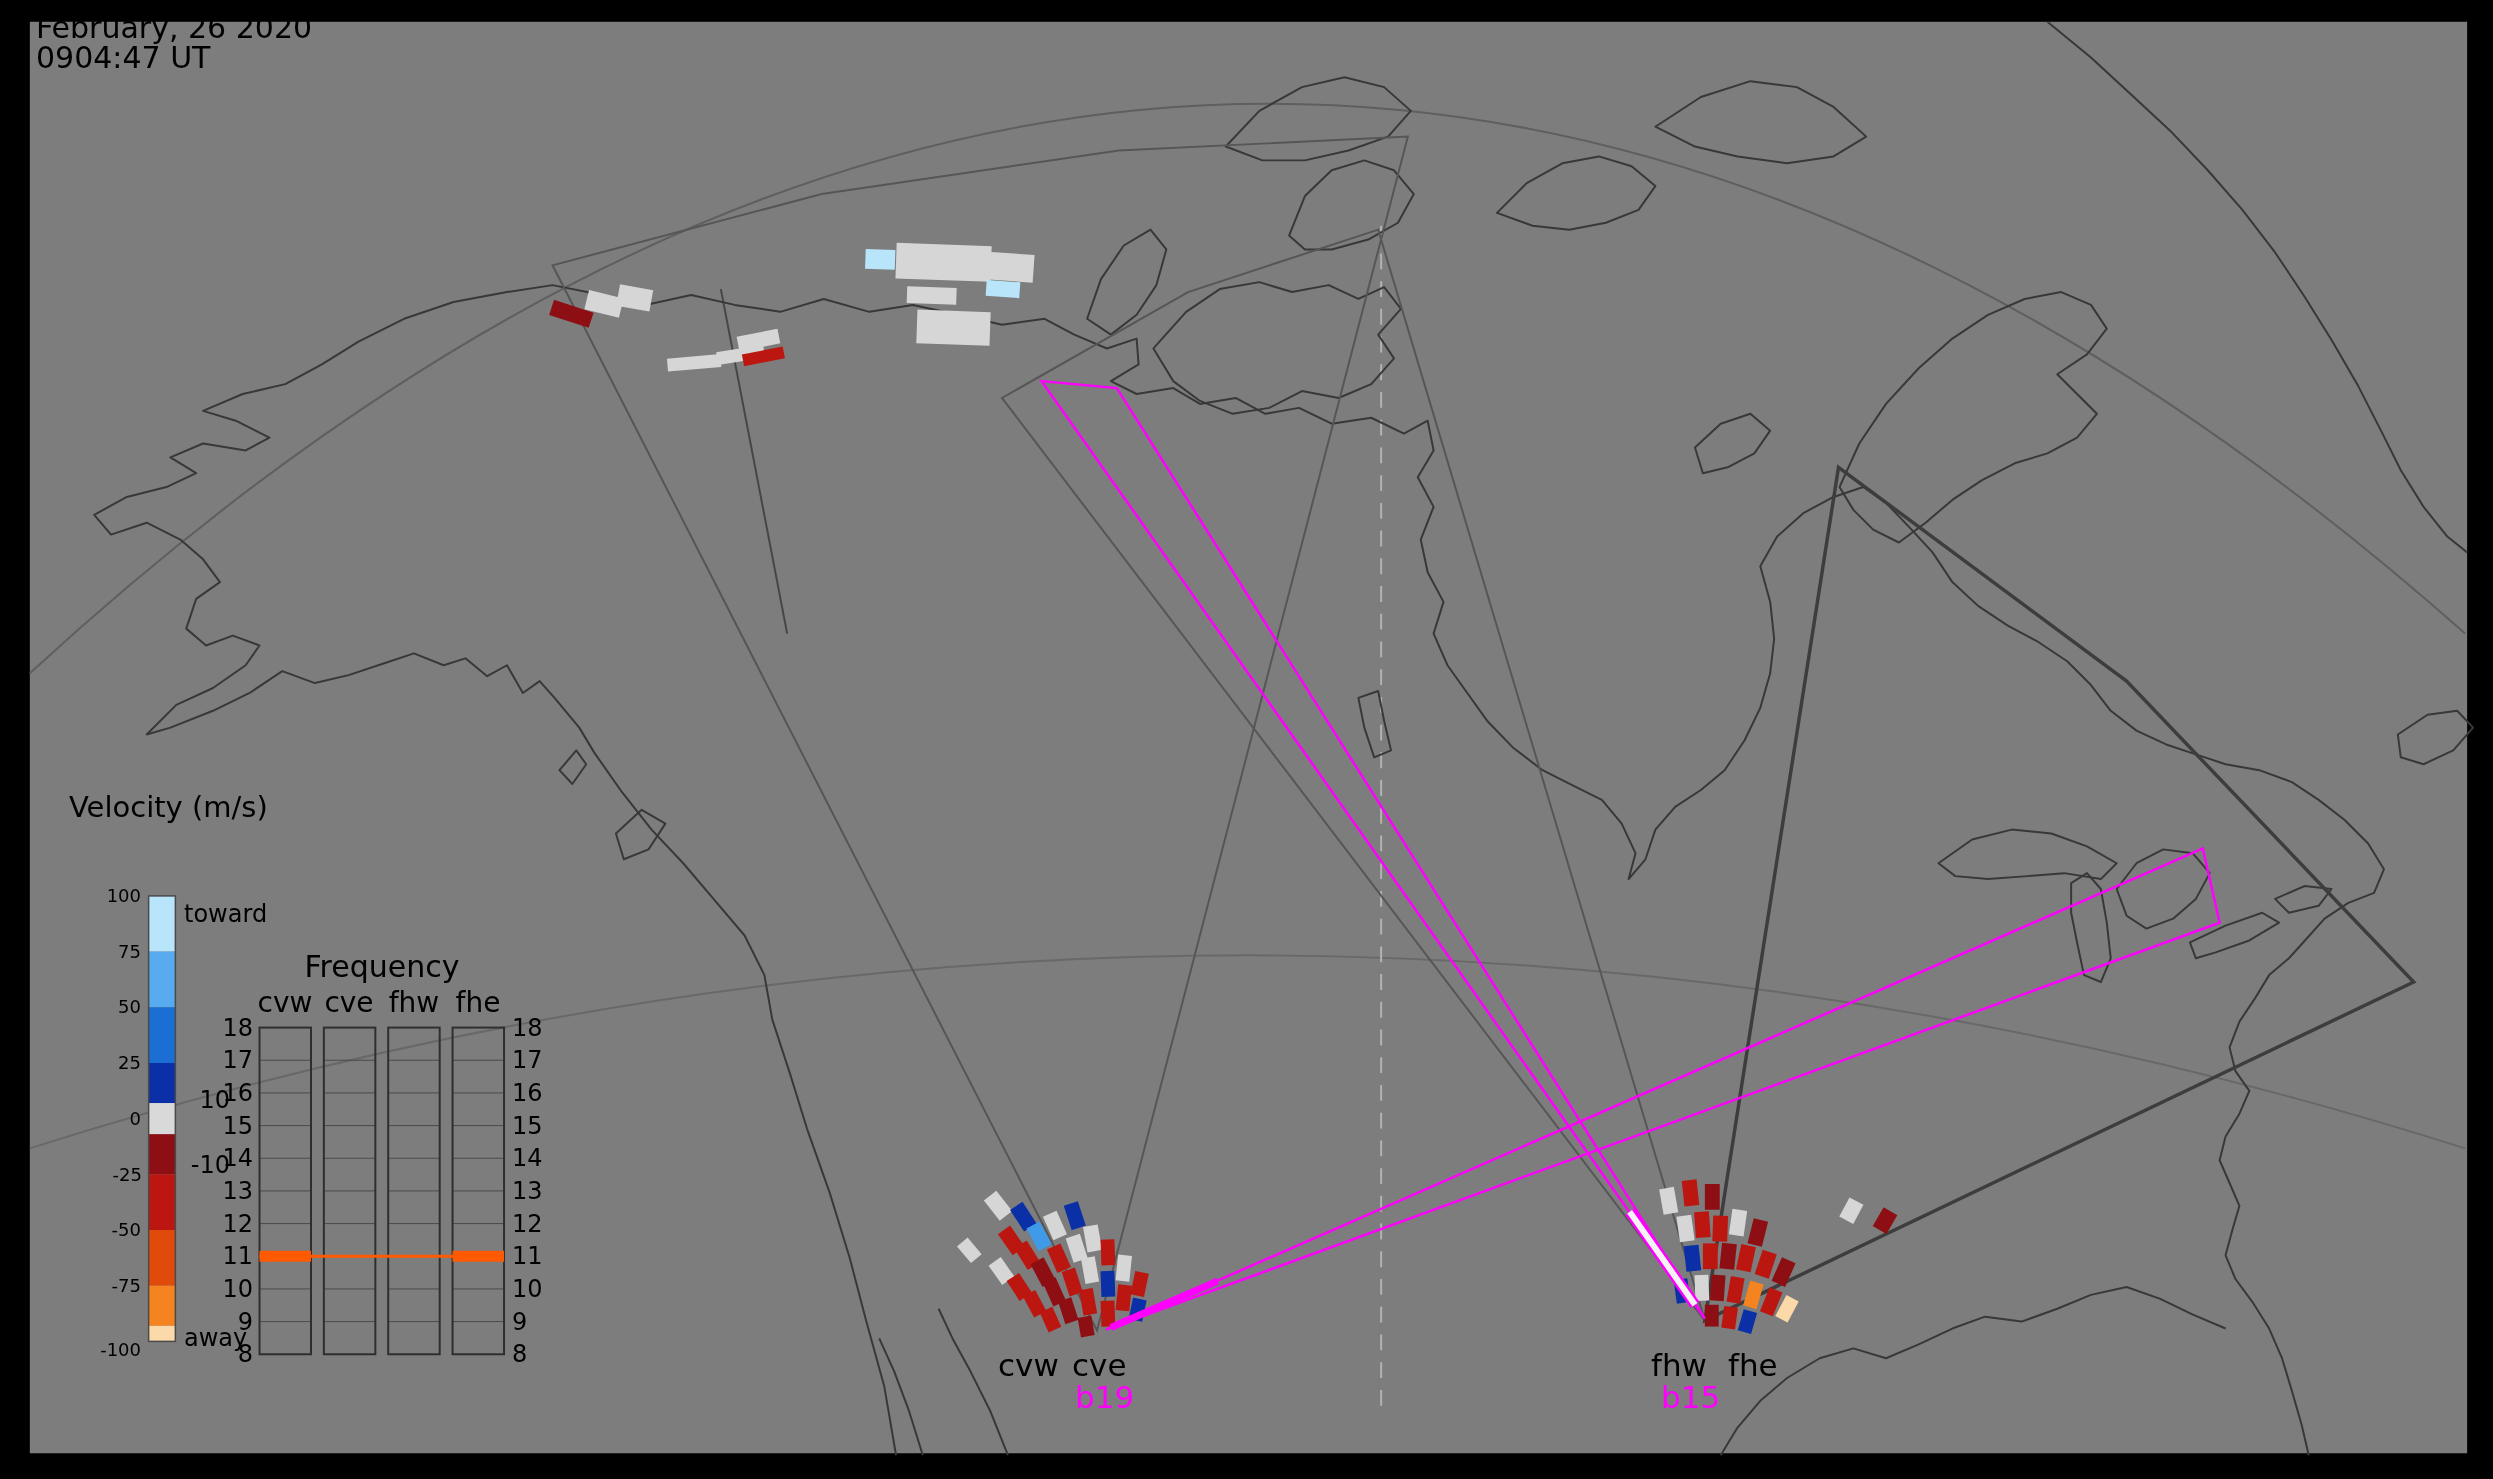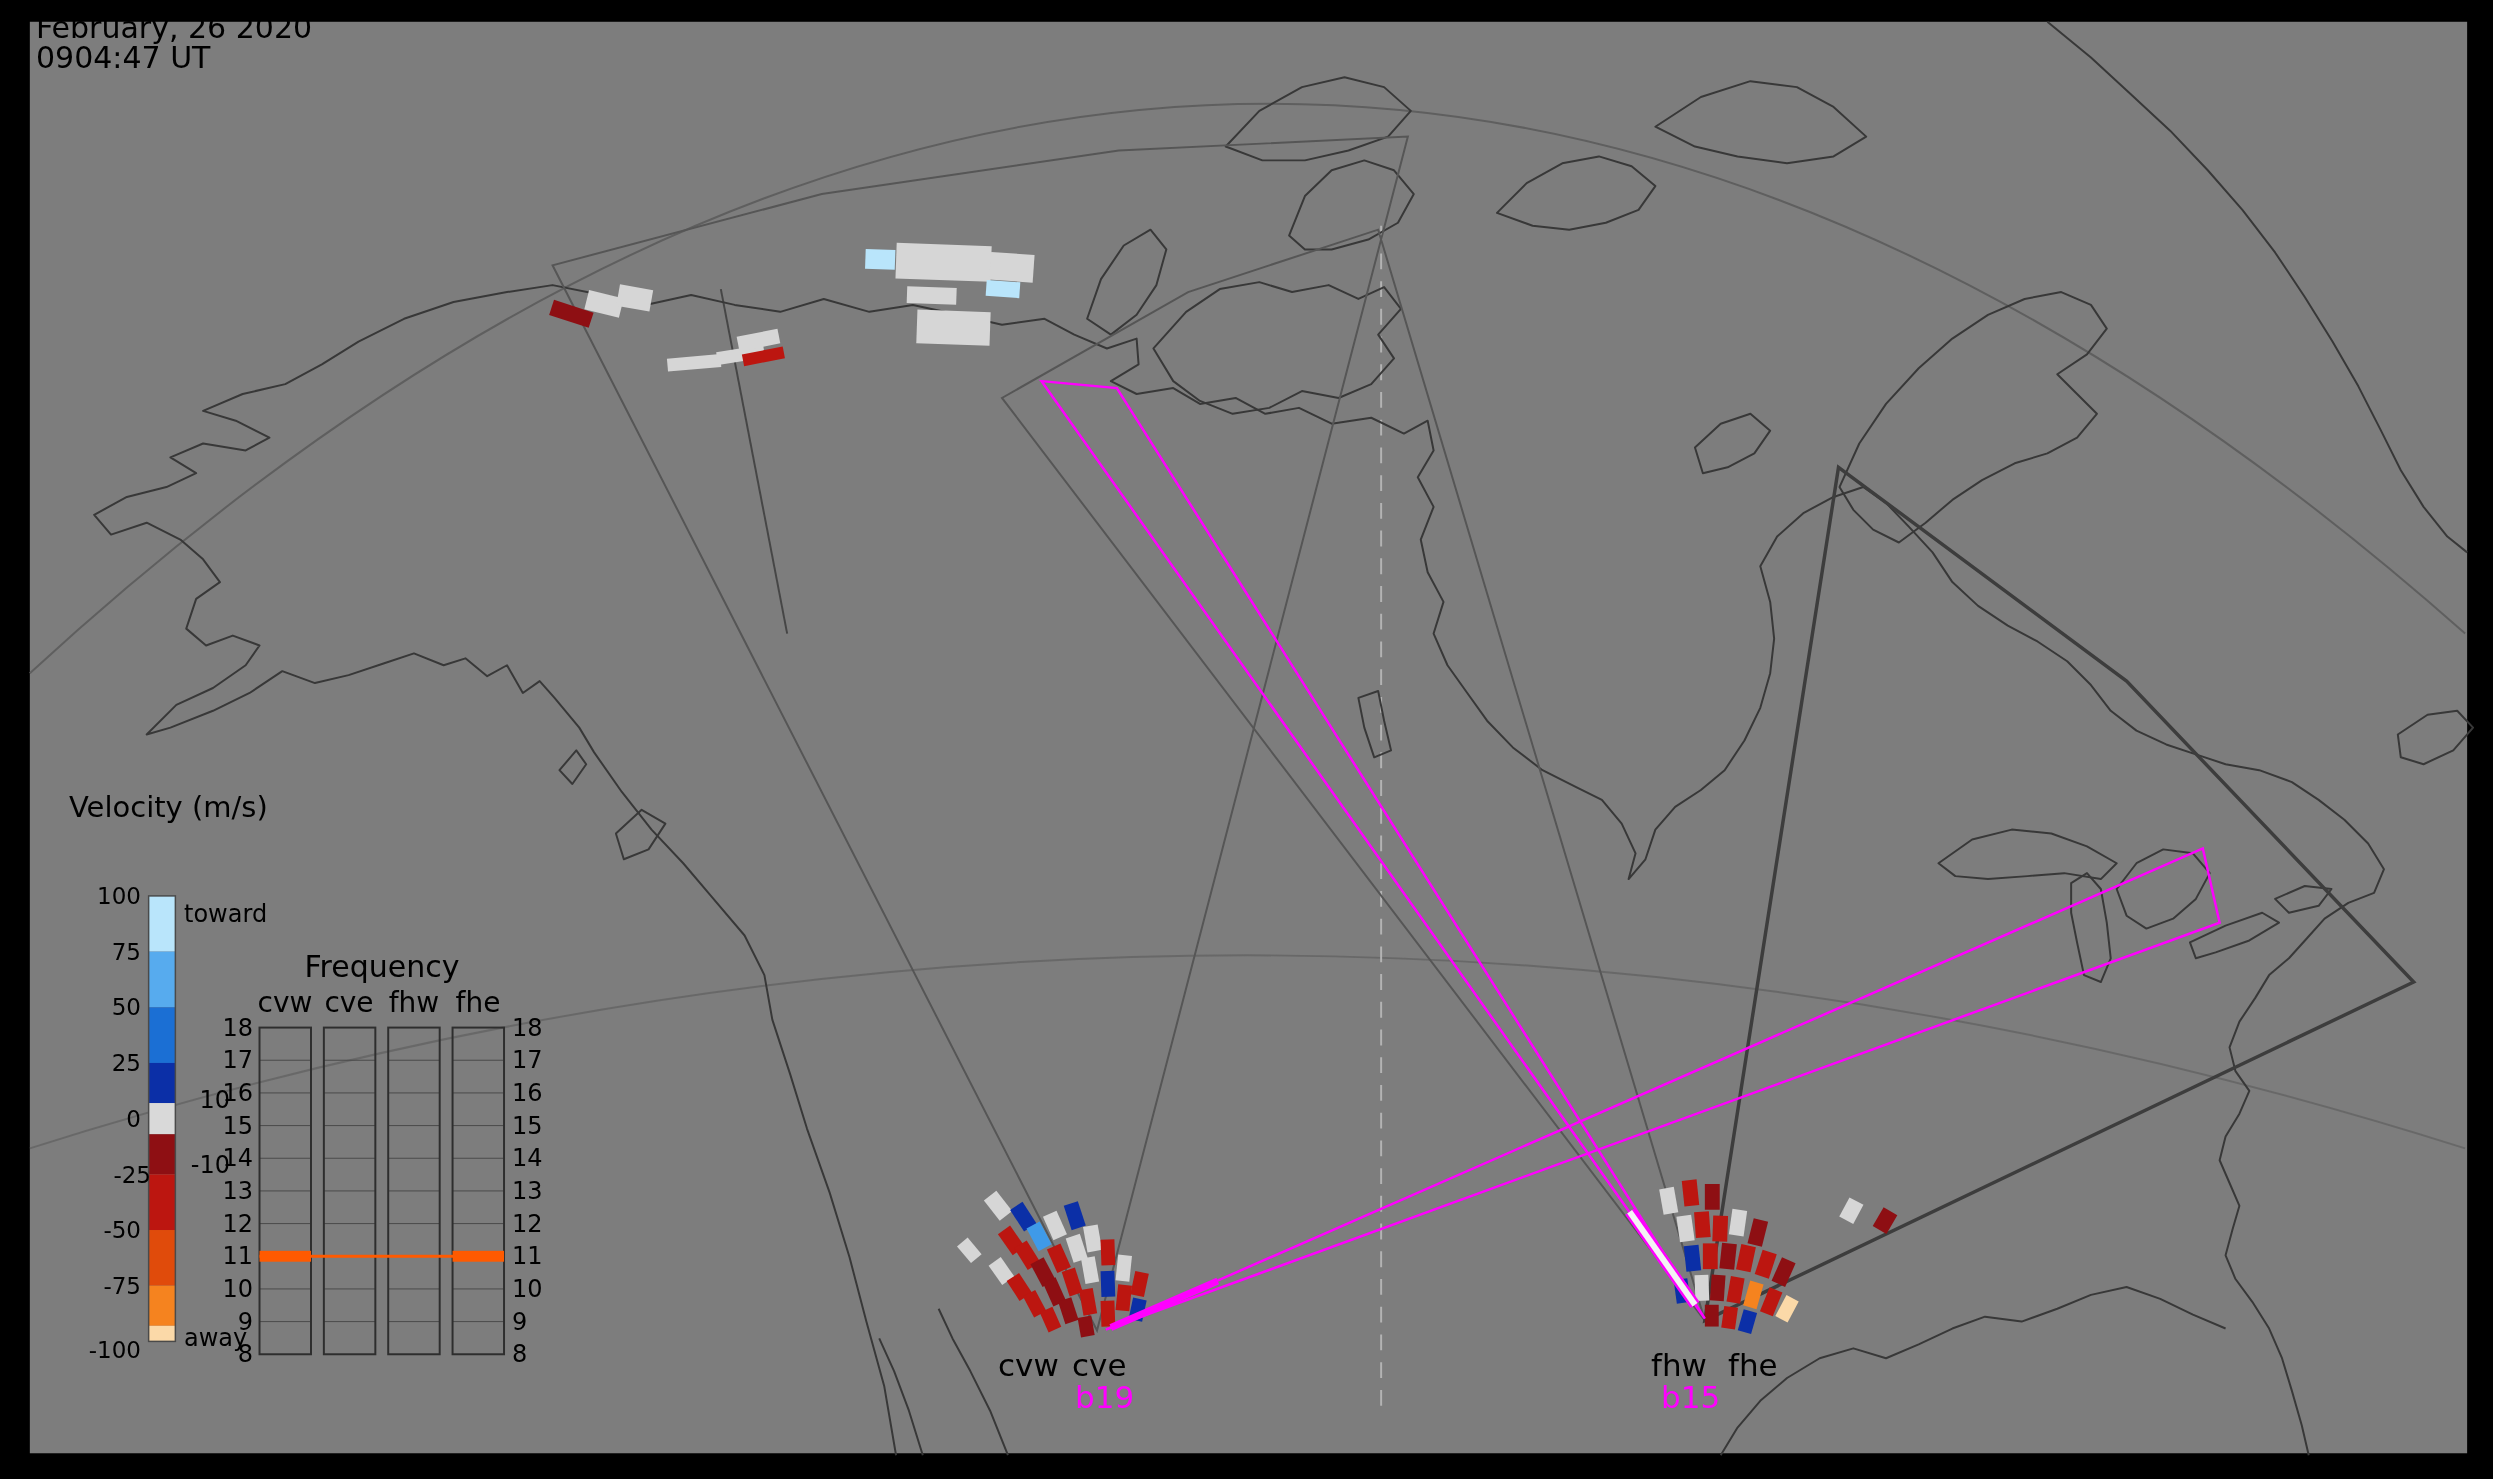--- a/index.html
+++ b/index.html
@@ -1,20 +1,20 @@
 <!DOCTYPE html>
 <html><head>
 <meta charset="utf-8">
 <style>
   html,body{margin:0;padding:0;background:#000;}
   #stage{position:relative;width:2480px;height:1479px;background:#000;
          font-family:"DejaVu Sans", sans-serif;overflow:hidden;}
   #mapsvg{position:absolute;left:0;top:0;}
   #overlay{position:absolute;left:0;top:0;width:2494px;height:1479px;pointer-events:none;}
-  .lbl{position:absolute;color:#000;font-size:23px;line-height:26px;white-space:pre;}
+  .lbl{position:absolute;color:#000;font-size:18px;line-height:26px;white-space:pre;}
   .r{transform:translateX(-100%);}
   .c{transform:translateX(-50%);}
   .big{font-size:30px;line-height:32px;}
   .hdr{font-size:28px;}
   .station{font-size:31px;}
   .magenta{color:#ff00ff;}
   .small{font-size:24px;}
 </style>
 </head>
 <body>
@@ -218,21 +218,21 @@
     <div class="lbl station magenta" style="left:1075px;top:1384px;">b19</div>
 
     <div class="lbl station" style="left:1651px;top:1352px;">fhw</div>
     <div class="lbl station" style="left:1728px;top:1352px;">fhe</div>
     <div class="lbl station magenta" style="left:1661px;top:1384px;">b15</div>
   <div class="lbl r" style="left: 141px; top: 883px;">100</div>
       <div class="lbl r" style="left: 141px; top: 939px;">75</div>
       <div class="lbl r" style="left: 141px; top: 994px;">50</div>
       <div class="lbl r" style="left: 141px; top: 1050px;">25</div>
       <div class="lbl r" style="left: 141px; top: 1106px;">0</div>
-      <div class="lbl r" style="left: 151px; top: 1162px; text-align: right;">-25</div>
+      <div class="lbl r" style="left: 142px; top: 1162px; text-align: right;">-25</div>
       <div class="lbl r" style="left: 141px; top: 1217px;">-50</div>
       <div class="lbl r" style="left: 141px; top: 1273px;">-75</div>
       <div class="lbl r" style="left: 141px; top: 1329px; margin-top: 8px;">-100</div>
       <div class="lbl c hdr" style="left: 285px; top: 990px;">cvw</div>
       <div class="lbl c hdr" style="left: 349px; top: 990px;">cve</div>
       <div class="lbl c hdr" style="left: 414px; top: 990px;">fhw</div>
       <div class="lbl c hdr" style="left: 478px; top: 990px;">fhe</div>
       <div class="lbl r small" style="left: 253px; top: 1015px;">18</div>
       <div class="lbl small" style="left: 512px; top: 1015px;">18</div>
       <div class="lbl r small" style="left: 253px; top: 1047px;">17</div>

